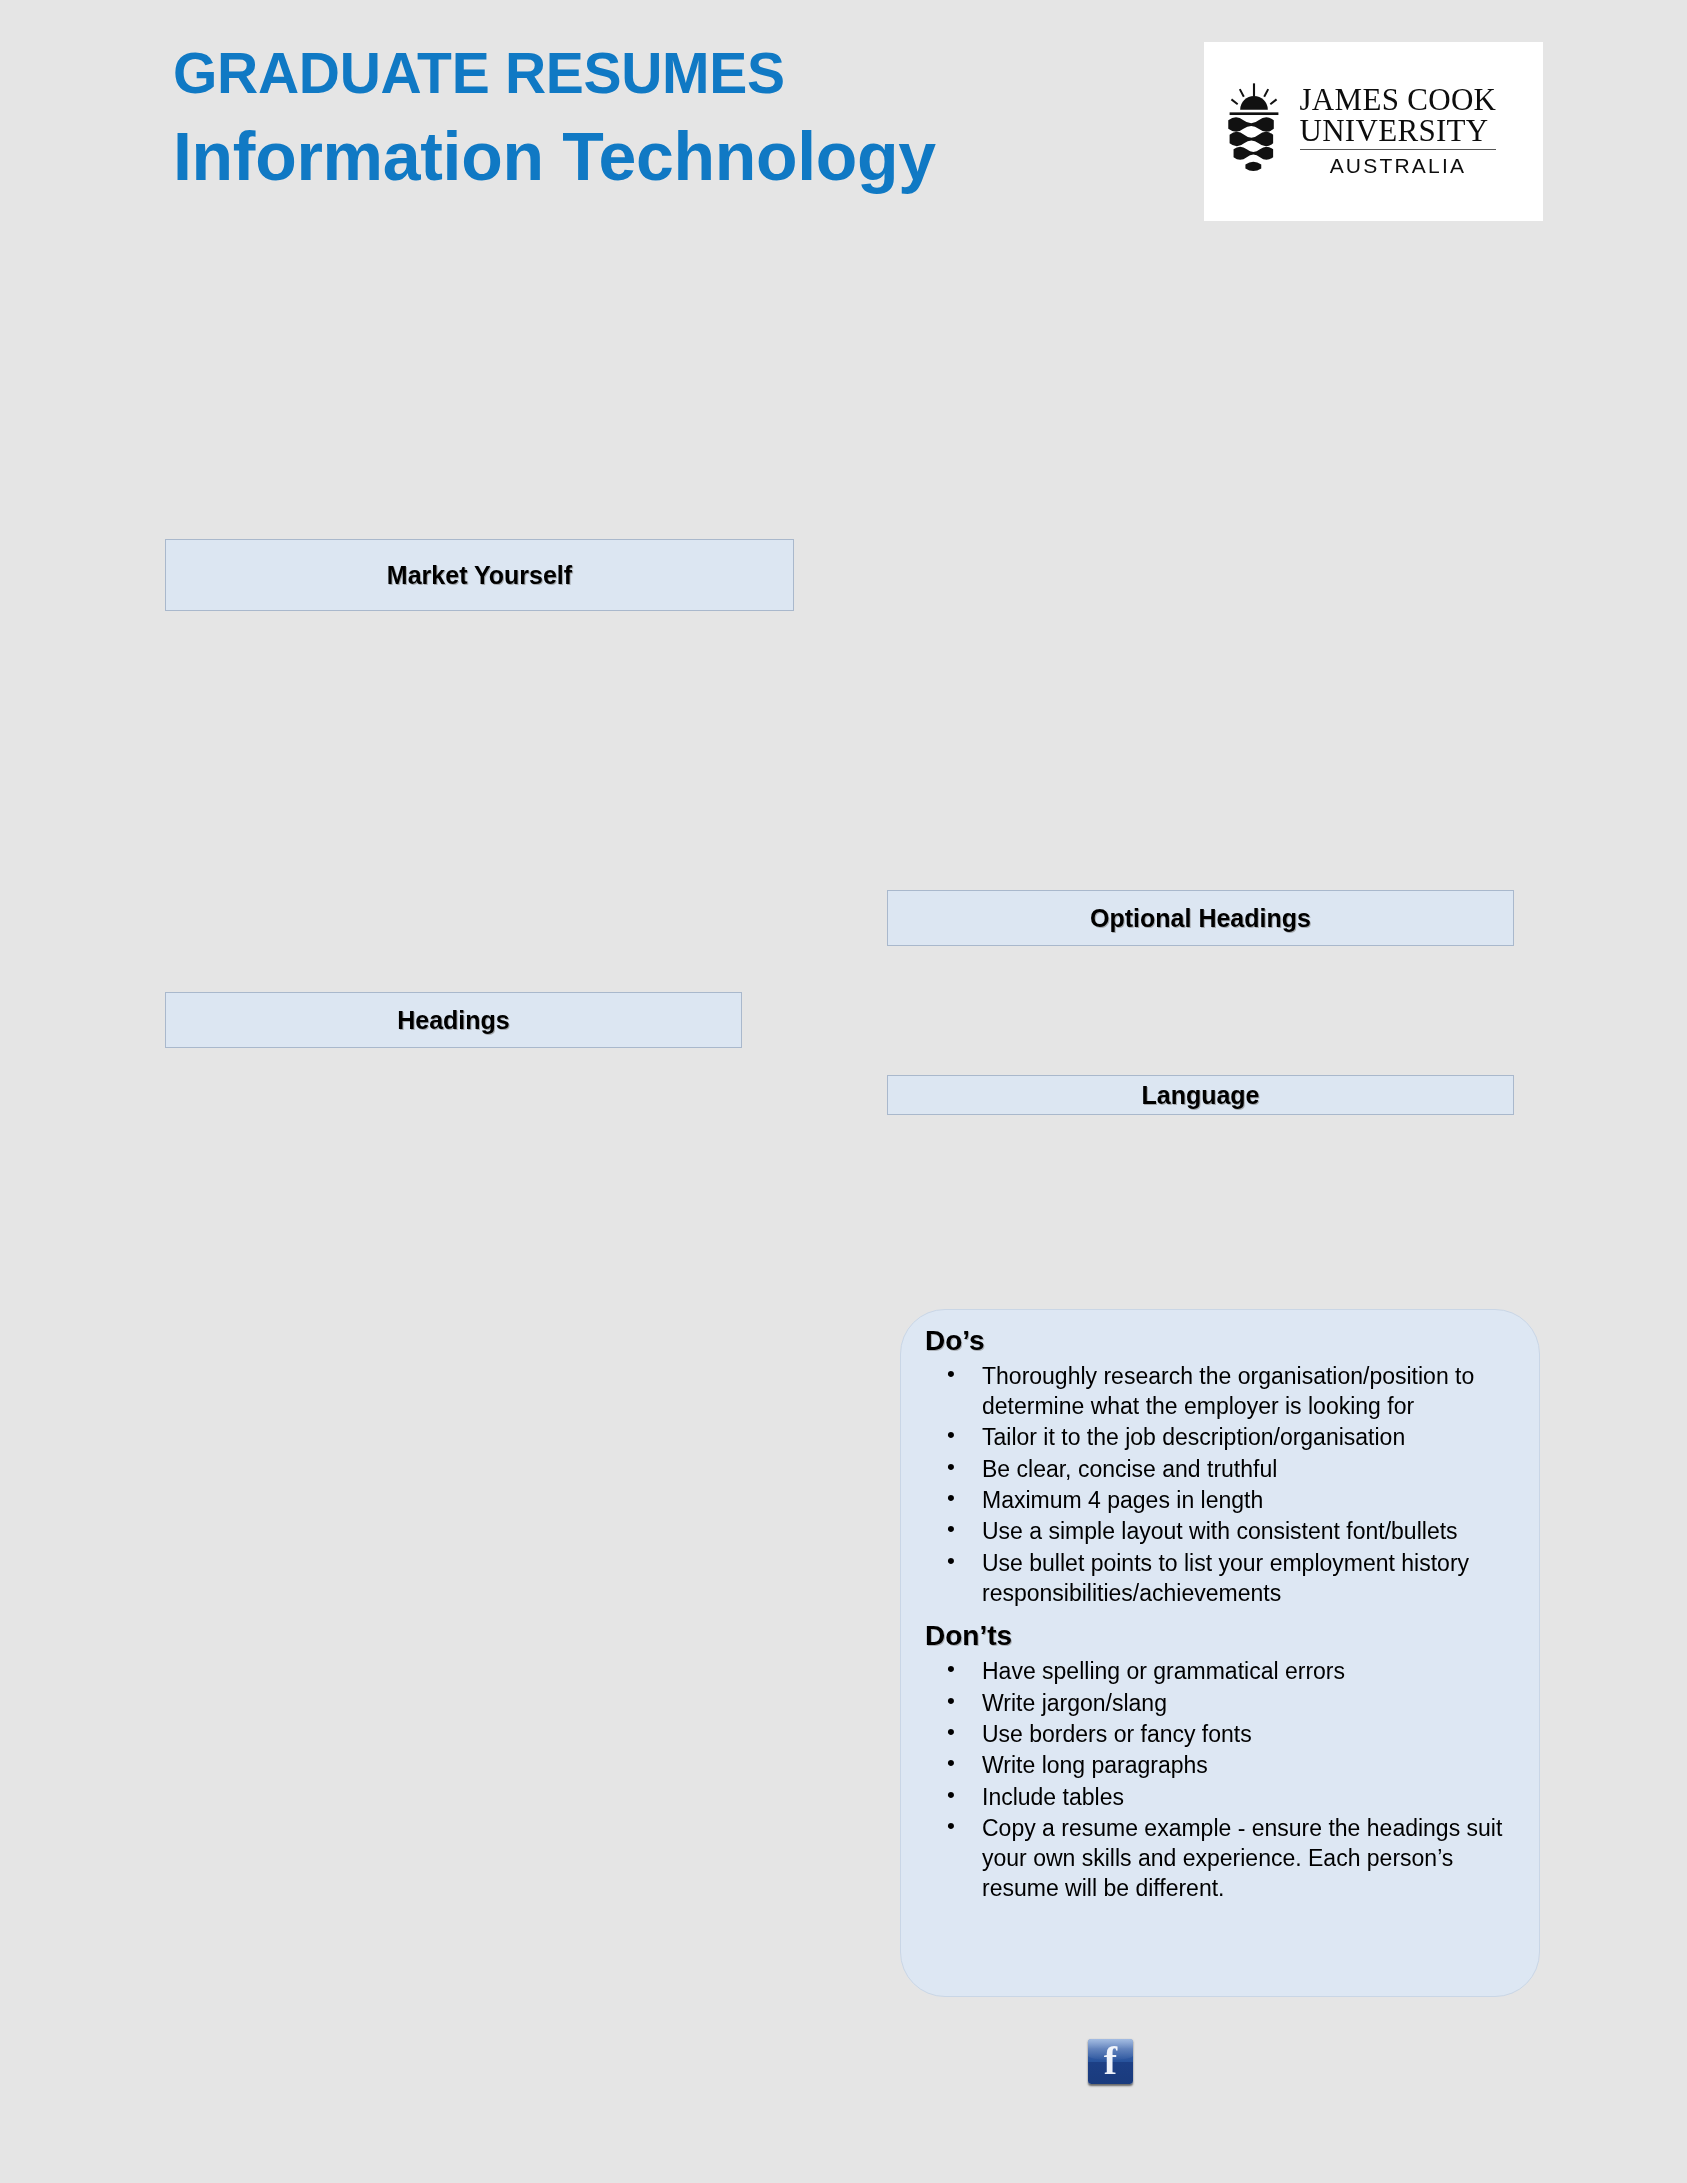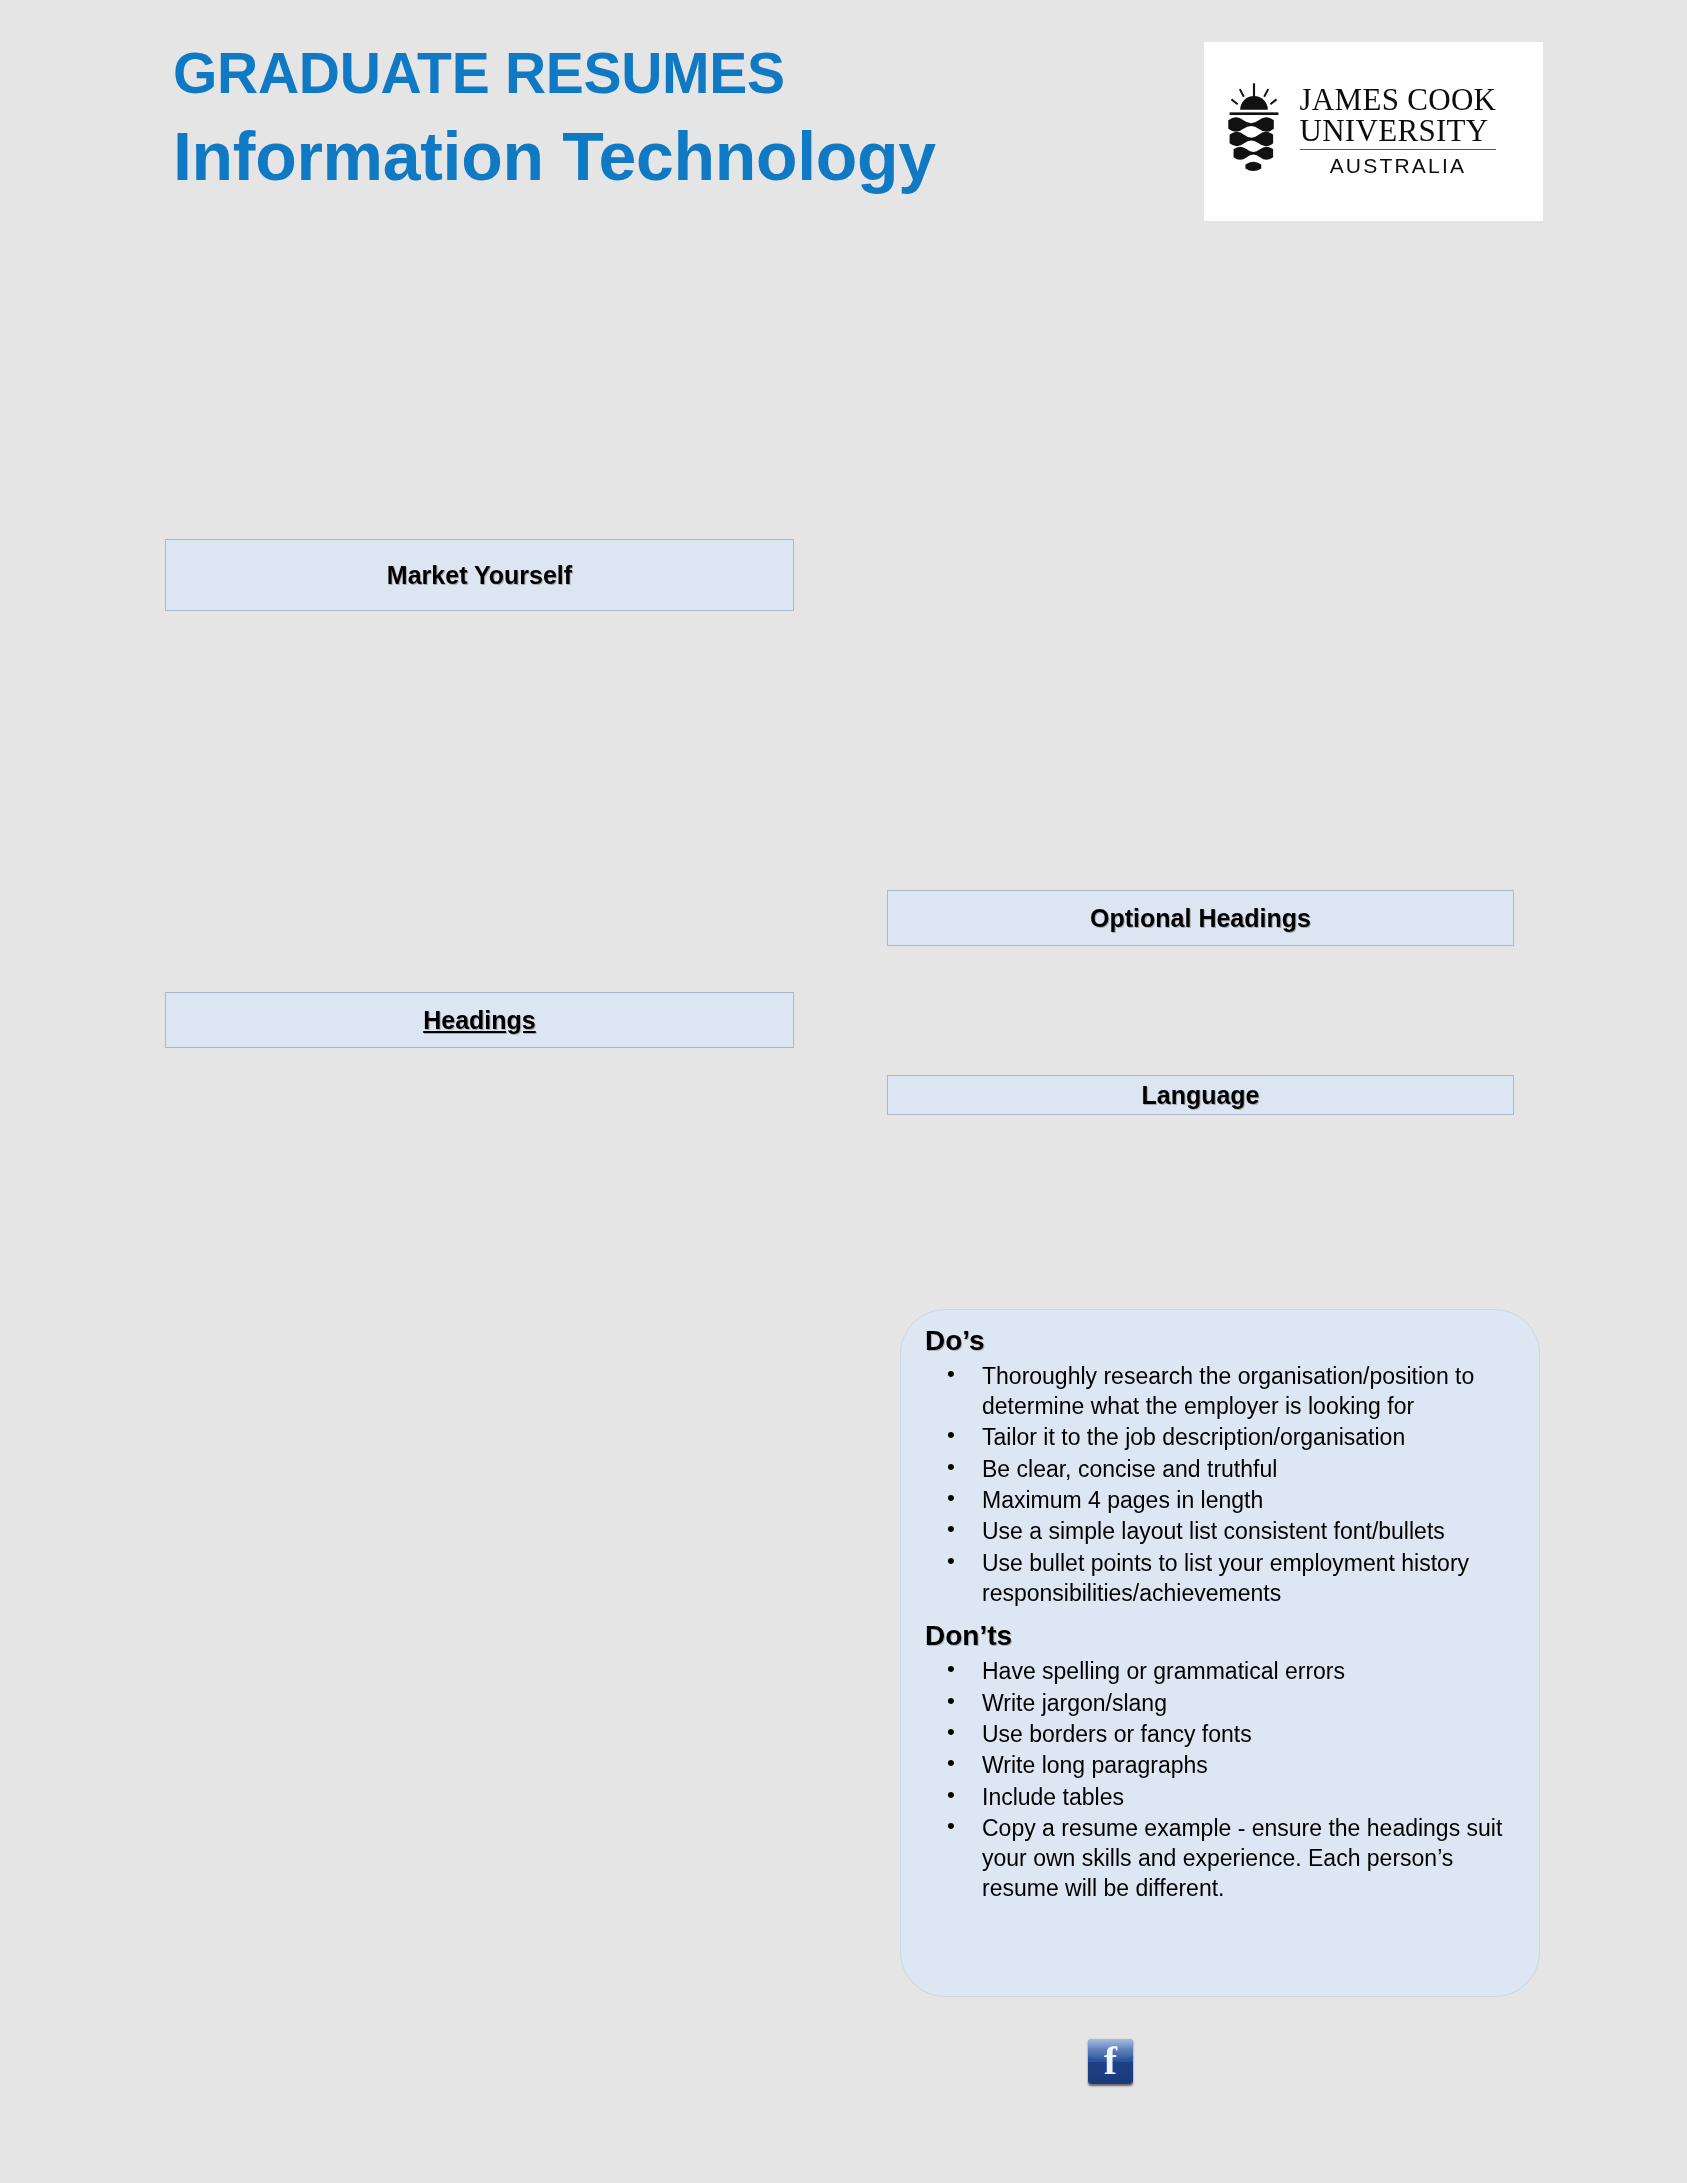--- a/index.html
+++ b/index.html
@@ -71,21 +71,21 @@
     border:0.7px solid #a9b8cc;
     display:flex; align-items:center; justify-content:center;
   }
   .sec-bar span {
     color:#000000;
     font-weight:bold;
     font-size:25px;
     text-shadow:1px 1px 0 rgba(120,120,120,0.55);
   }
   .bar-market   { left:165px;  top:539px;  width:629px; height:72px; }
-  .bar-headings { left:165px;  top:992px; width:629px; height:56px;text-decoration:underline; }
+  .bar-headings { left:165px;  top:992px; width:577px; height:56px; }
   .bar-optional { left:887px; top:890px; width:627px; height:56px; }
   .bar-language { left:887px; top:1075px; width:627px; height:40px; }
 
   
   .tips-panel {
     position:absolute;
     left:900px; top:1309px;
     width:640px; height:688px;
     background:#dde7f3;
     border:0.7px solid #c9d6e6;
@@ -198,21 +198,21 @@
 
   <div class="tips-panel">
 
     <div class="tips-heading">Do’s</div>
 
     <ul class="tips-list">
       <li>Thoroughly research the organisation/position to determine what the employer is looking for</li>
       <li>Tailor it to the job description/organisation</li>
       <li>Be clear, concise and truthful</li>
       <li>Maximum 4 pages in length</li>
-      <li>Use a simple layout list consistent font/bullets</li>
+      <li>Use a simple layout with consistent font/bullets</li>
       <li>Use bullet points to list your employment history responsibilities/achievements</li>
     </ul>
 
     <div class="tips-heading donts">Don’ts</div>
 
     <ul class="tips-list">
       <li>Have spelling or grammatical errors</li>
       <li>Write jargon/slang</li>
       <li>Use borders or fancy fonts</li>
       <li>Write long paragraphs</li>

